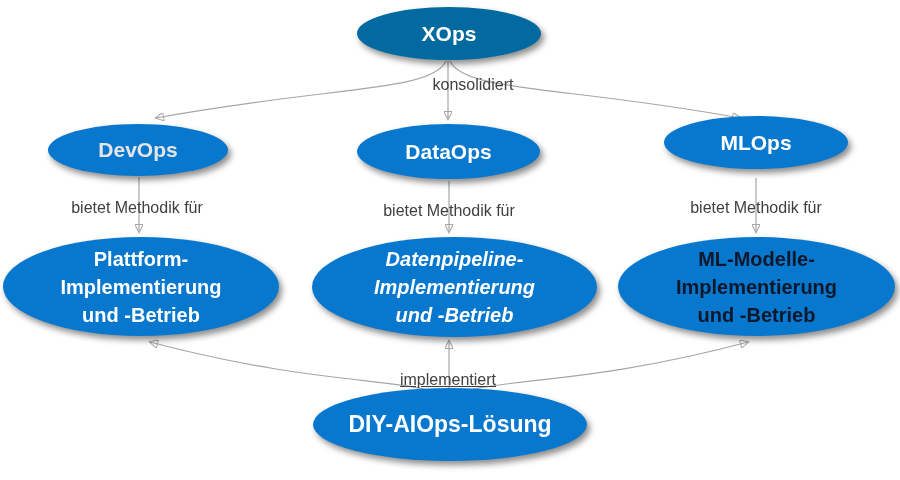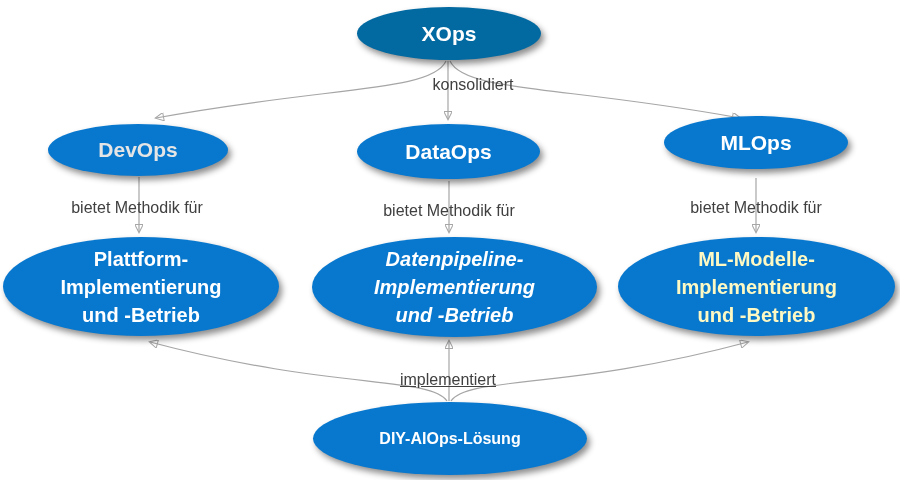--- a/index.html
+++ b/index.html
@@ -19,21 +19,21 @@
   }
   .node.small{font-size:21px;}
   .node.big{font-size:20px;line-height:28px;}
   #n-xops   {left:357px;top:7px;  width:184px;height:53px;}
   #n-devops {left:48px; top:124px;width:180px;height:52px;}
   #n-dataops{left:357px;top:124px;width:183px;height:55px;}
   #n-mlops  {left:664px;top:116px;width:184px;height:53px;}
   #n-plattform    {left:3px;  top:237px;width:276px;height:99px;}
   #n-datenpipeline{left:312px;top:237px;width:285px;height:100px;font-style:italic;}
   #n-mlmodelle    {left:618px;top:237px;width:277px;height:99px;}
-  #n-diy    {left:313px;top:402px;width:274px;height:73px;font-size:16px;}
+  #n-diy    {left:313px;top:388px;width:274px;height:73px;font-size:23px;}
   .edge-label{
     position:absolute;z-index:3;color:#404040;font-size:16px;
     transform:translateX(-50%);white-space:nowrap;text-align:center;
   }
   #l-konsolidiert{left:448px;top:76px;margin-left:25px;}
   #l-bietet-left {left:137px;top:199px;}
   #l-bietet-mid  {left:449px;top:202px;}
   #l-bietet-right{left:756px;top:199px;}
   #l-implementiert{left:448px;top:371px;text-decoration:underline;}
 </style>
@@ -80,21 +80,21 @@
     <span>Implementierung</span>
     <span>und -Betrieb</span>
   </div>
 
   <div class="node big" id="n-datenpipeline" style="background: rgb(8, 120, 207); color: rgb(255, 255, 255);">
     <span>Datenpipeline-</span>
     <span>Implementierung</span>
     <span>und -Betrieb</span>
   </div>
 
-  <div class="node big" id="n-mlmodelle" style="background: rgb(8, 120, 207); color: #fef9c3; text-align: right;">
+  <div class="node big" id="n-mlmodelle" style="background: rgb(8, 120, 207); color: #0f172a; text-align: right;">
     <span>ML-Modelle-</span>
     <span>Implementierung</span>
     <span>und -Betrieb</span>
   </div>
 
   <div class="node" id="n-diy" style="background: rgb(8, 120, 207); color: rgb(255, 255, 255);">
     <span>DIY-AIOps-Lösung</span>
   </div>
 
   <div class="edge-label" id="l-konsolidiert" style="color: rgb(64, 64, 64);">konsolidiert</div>

